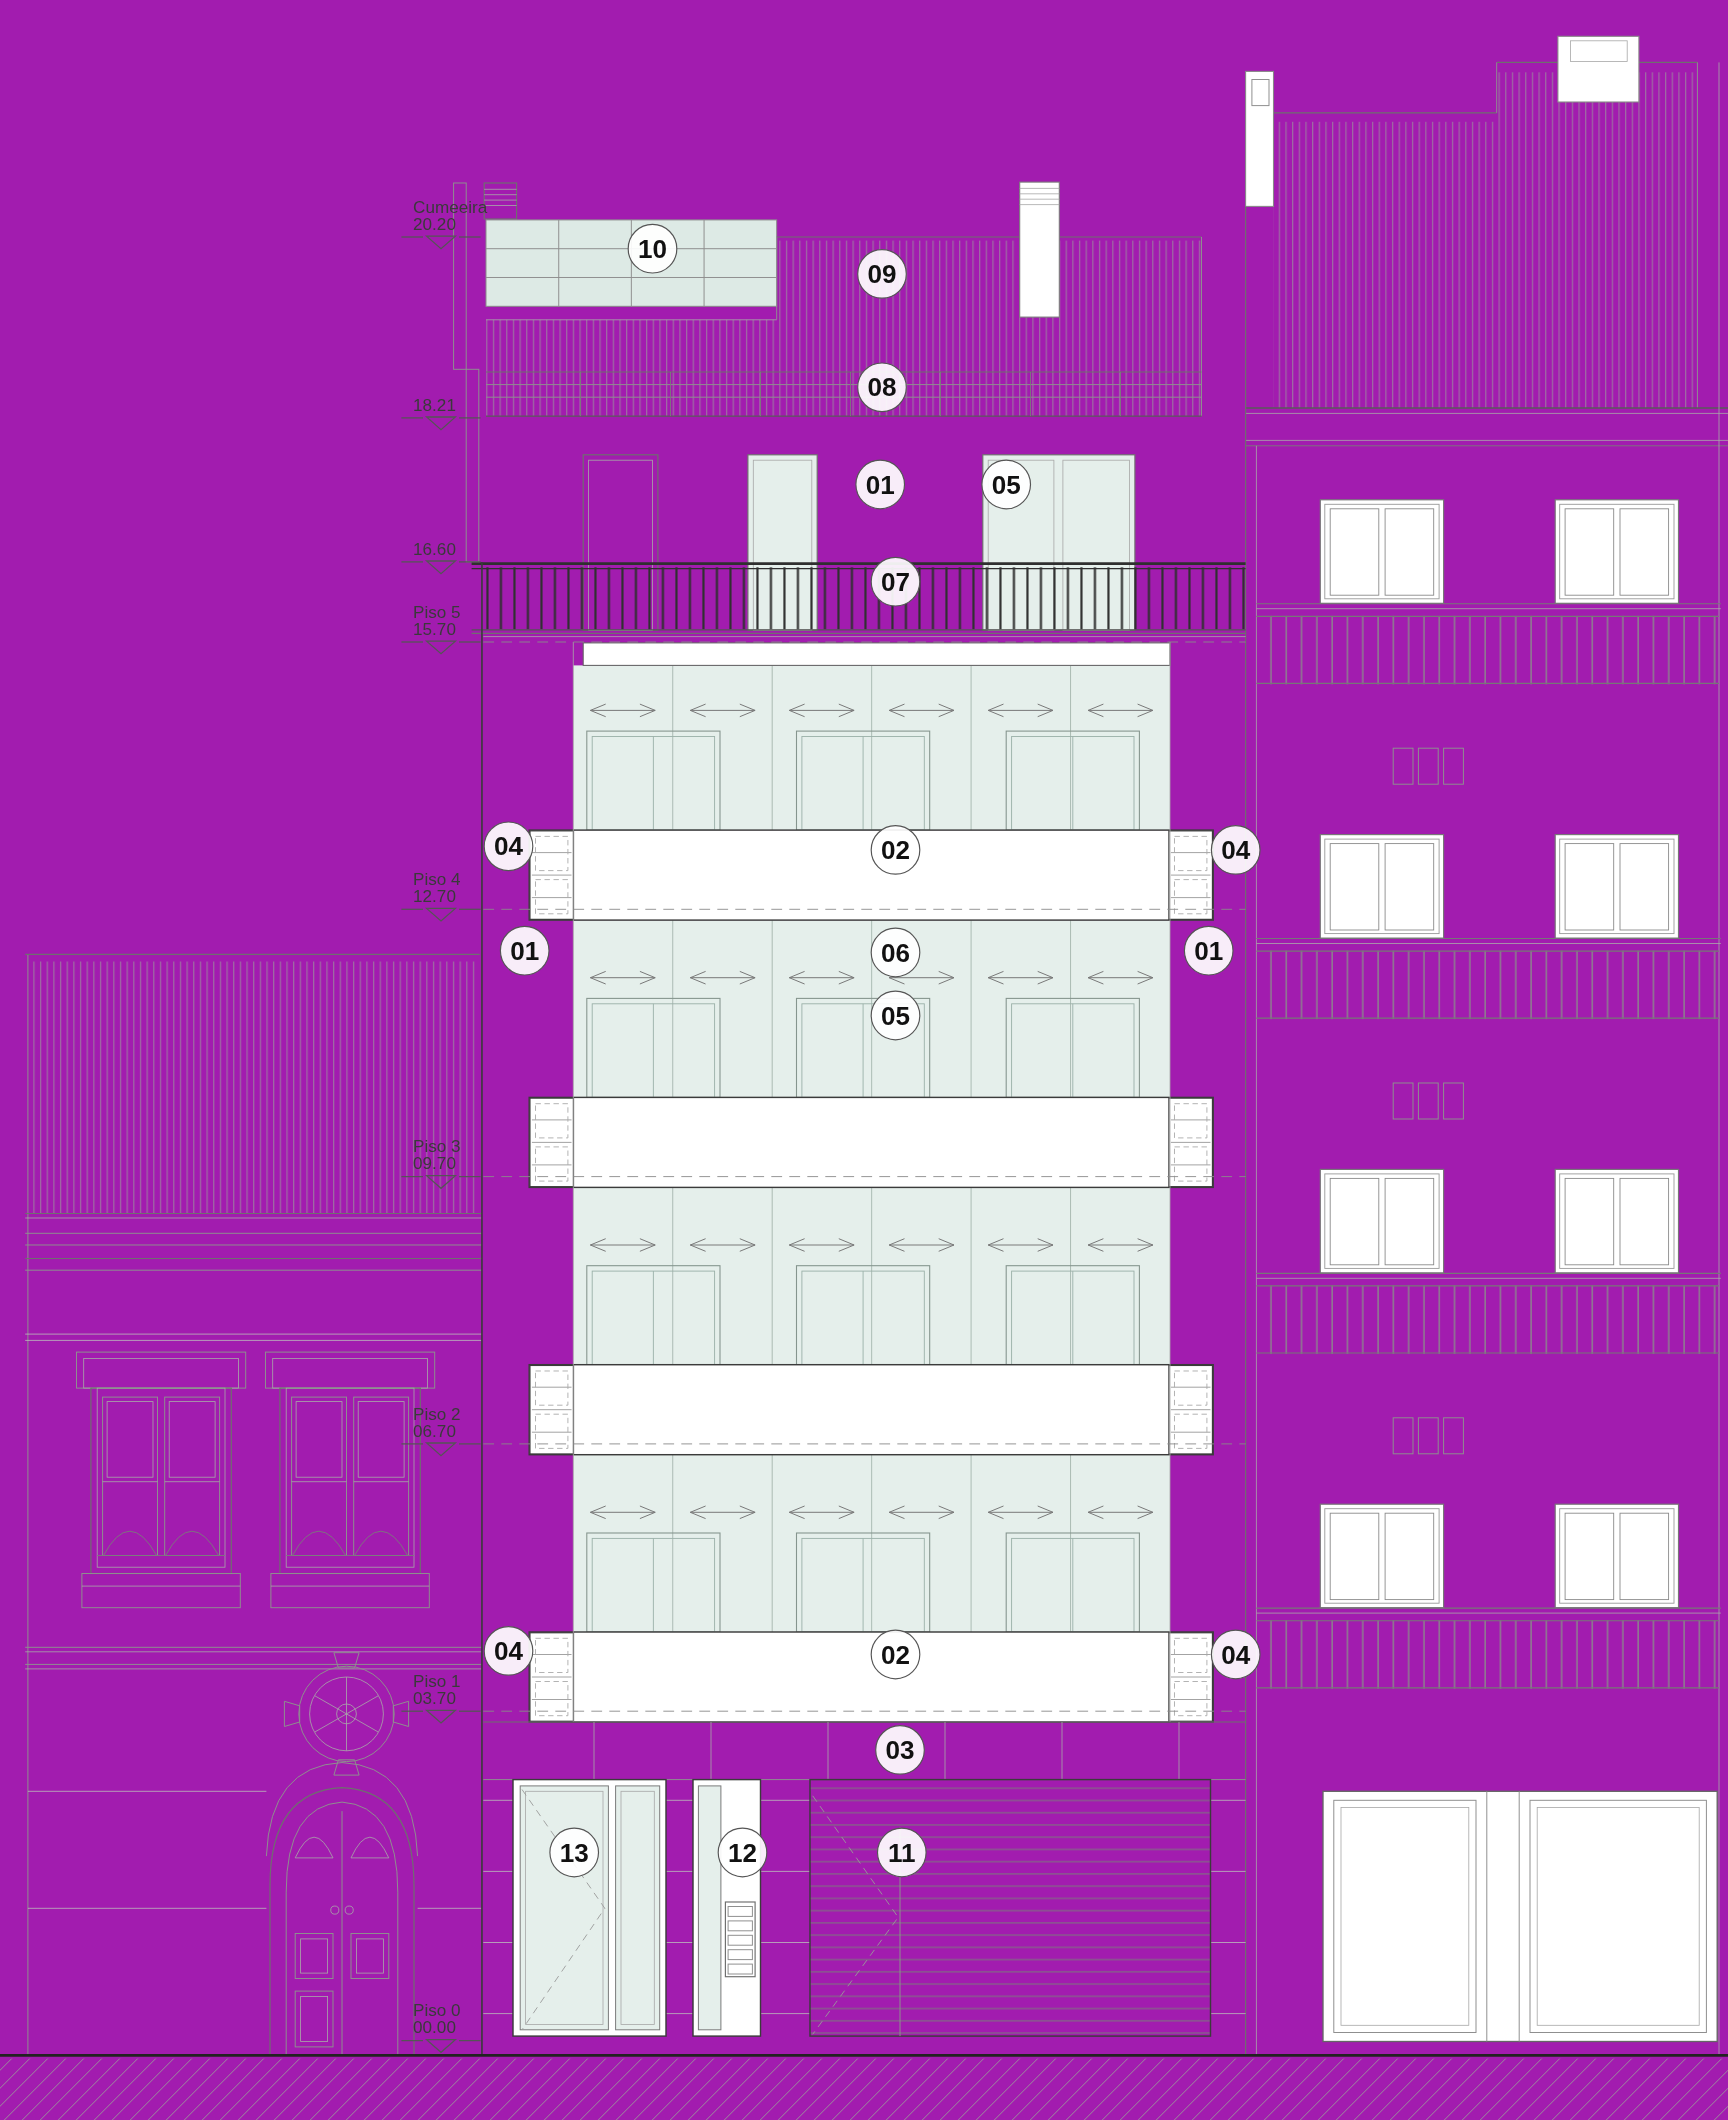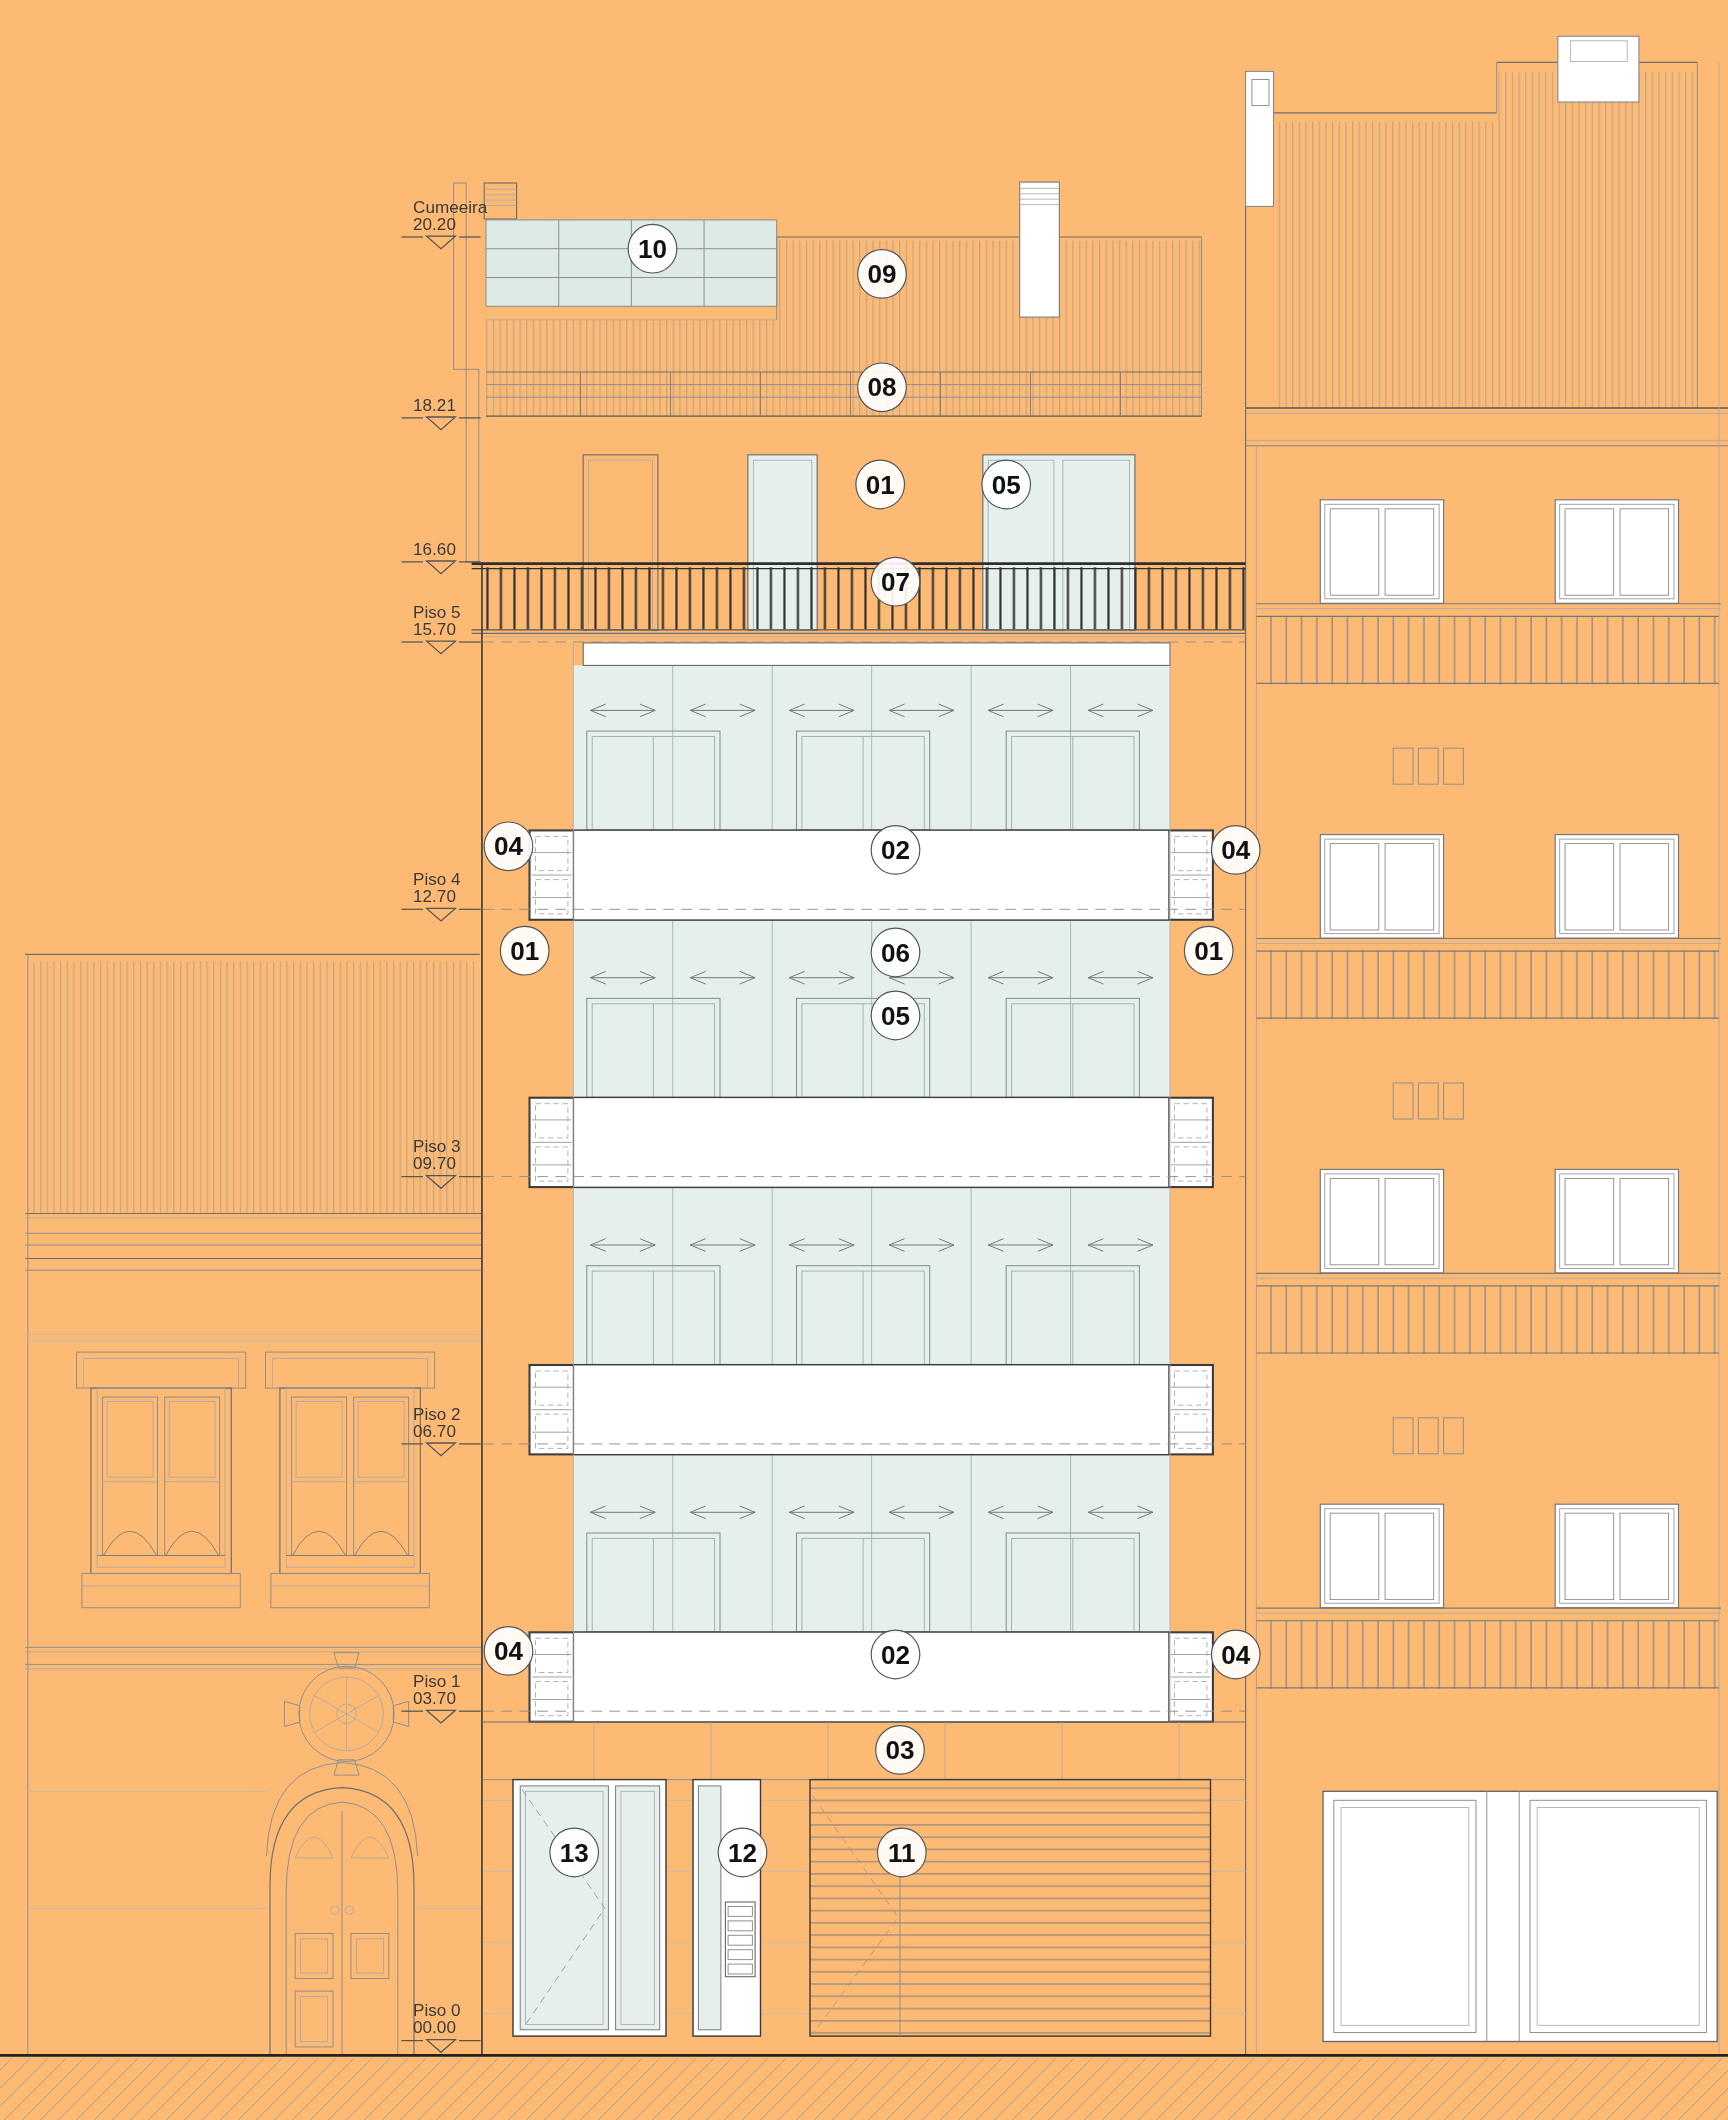--- a/index.html
+++ b/index.html
@@ -1,16 +1,16 @@
 <!DOCTYPE html>
 <html style="font-size:14.4px"><head>
 <meta charset="utf-8">
 <style>
   html,body{margin:0;padding:0;background:#ffffff;}
-  .stage{width:1728px;height:2121px;position:relative;background:#fdba74;font-family:"Liberation Sans",sans-serif;}
+  .stage{width:1728px;height:2121px;position:relative;background:#a21caf;font-family:"Liberation Sans",sans-serif;}
   svg{display:block;}
   .s5{stroke:#5a5a5a;stroke-width:1.4;fill:none;}
   .s7{stroke:#6f6f6f;stroke-width:1.3;fill:none;}
   .s7t{stroke:#7a7a7a;stroke-width:1;fill:none;}
   .s9{stroke:#8f8f8f;stroke-width:1.1;fill:none;}
   .s9t{stroke:#a8a8a8;stroke-width:0.9;fill:none;}
   .sb{stroke:#bbbbbb;stroke-width:0.9;fill:none;}
   .dash{stroke:#8a8a8a;stroke-width:1;stroke-dasharray:12 8;fill:none;}
   .dashf{stroke:#9a9a9a;stroke-width:1;stroke-dasharray:8 6;fill:none;}
   .glass{fill:#e5efeb;}

